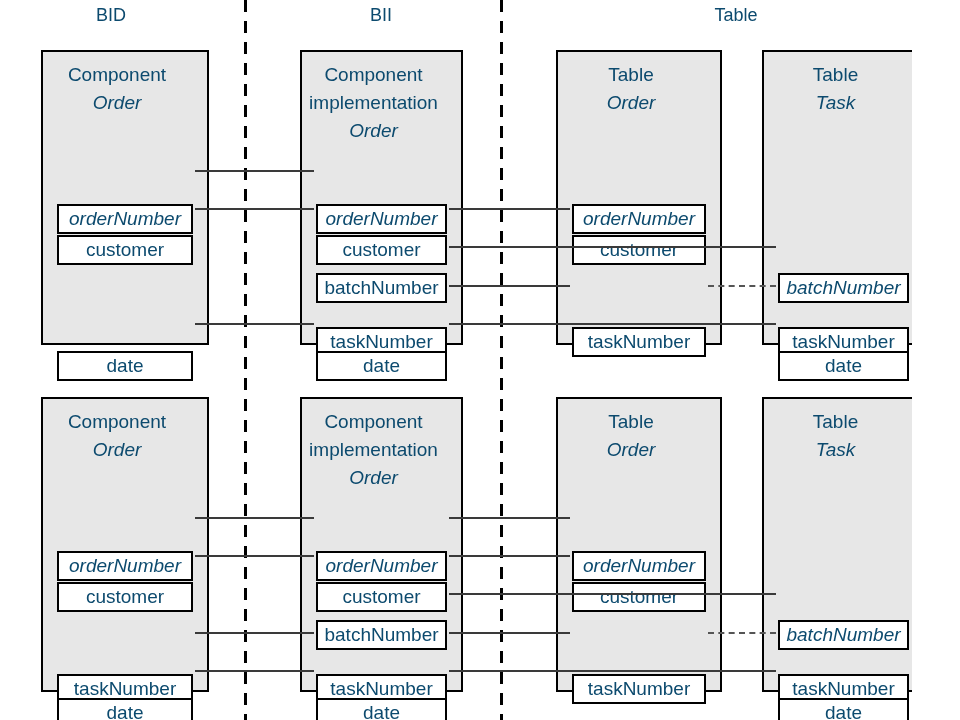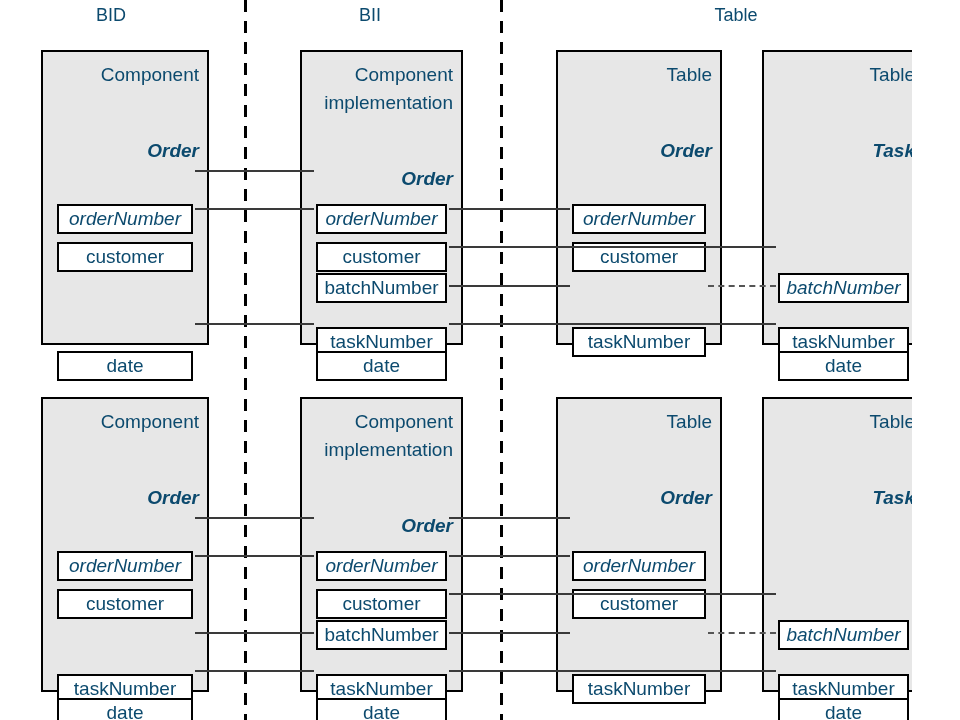--- a/index.html
+++ b/index.html
@@ -13,51 +13,51 @@
   }
   .divider{
     position:absolute;top:0;height:720px;width:3px;
     background:repeating-linear-gradient(to bottom,#000 0px,#000 12px,transparent 12px,transparent 21px);
   }
   .box{
     position:absolute;background:#e7e7e7;border:2px solid #000;
     box-sizing:border-box;z-index:1;
   }
   .box-title{
-    position:absolute;top:9px;left:0;right:8px;text-align:right;
+    position:absolute;top:9px;left:0;right:16px;text-align:center;
     font-size:19px;line-height:28px;
   }
-  .title-name{font-weight:bold;font-style:italic;margin-top:48px;}
+  .title-name{font-weight:normal;font-style:italic;}
   .field{
     position:absolute;left:14px;right:14px;height:30px;
     background:#fff;border:2px solid #000;box-sizing:border-box;
     display:flex;align-items:center;justify-content:center;
     font-size:19px;z-index:2;margin-top:47px;
   }
   .field.italic{font-style:italic;}
-  .slot0{top:105px}.slot1{top:143px}.slot2{top:174px}.slot3{top:228px}.slot4{top:252px}
+  .slot0{top:105px}.slot1{top:136px}.slot2{top:174px}.slot3{top:228px}.slot4{top:252px}
   .hline{
     position:absolute;height:0;border-top:2px solid #3a3a3a;z-index:5;
   }
   .hline.dashed{border-top:2px dashed #555;}
   .row-top{top:50px;}
   .row-bottom{top:397px;}
   .box{height:295px;}
   .col0{left:41px;width:168px;}
   .col1{left:300px;width:163px;}
   .col2{left:556px;width:166px;}
   .col3{left:762px;width:163px;}
 </style>
 </head>
 <body>
 
 <div id="canvas">
 
   <div class="section-header" style="left:111px">BID</div>
-  <div class="section-header" style="left:370px">BII</div>
+  <div class="section-header" style="left:381px">BII</div>
   <div class="section-header" style="left:736px">Table</div>
 
   <div class="divider" style="left:244px"></div>
   <div class="divider" style="left:500px"></div>
 
   <div class="box row-top col0">
     <div class="box-title">
       <div>Component</div>
       <div class="title-name">Order</div>
     </div>

